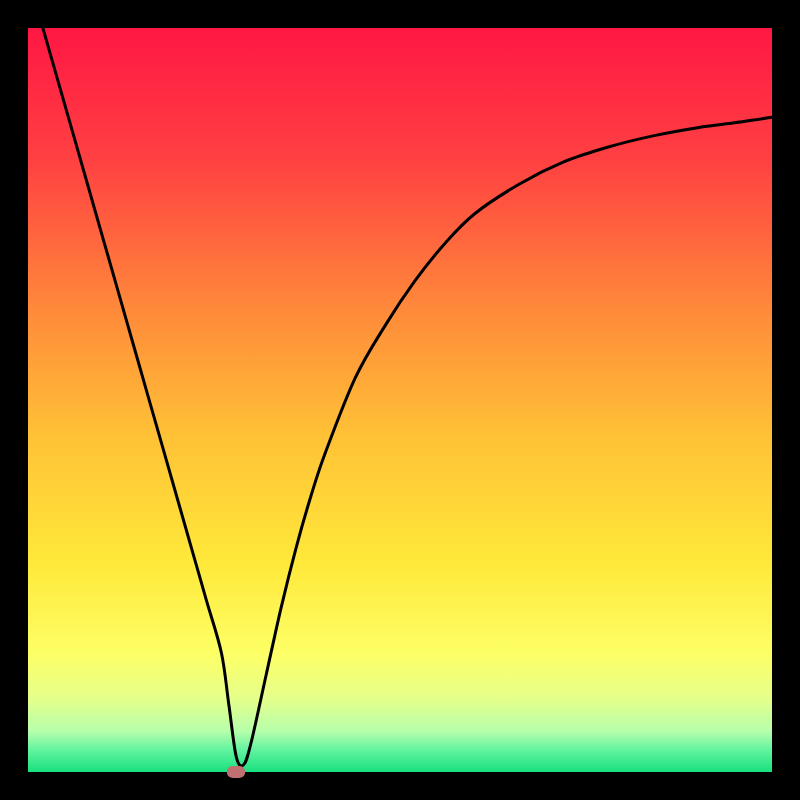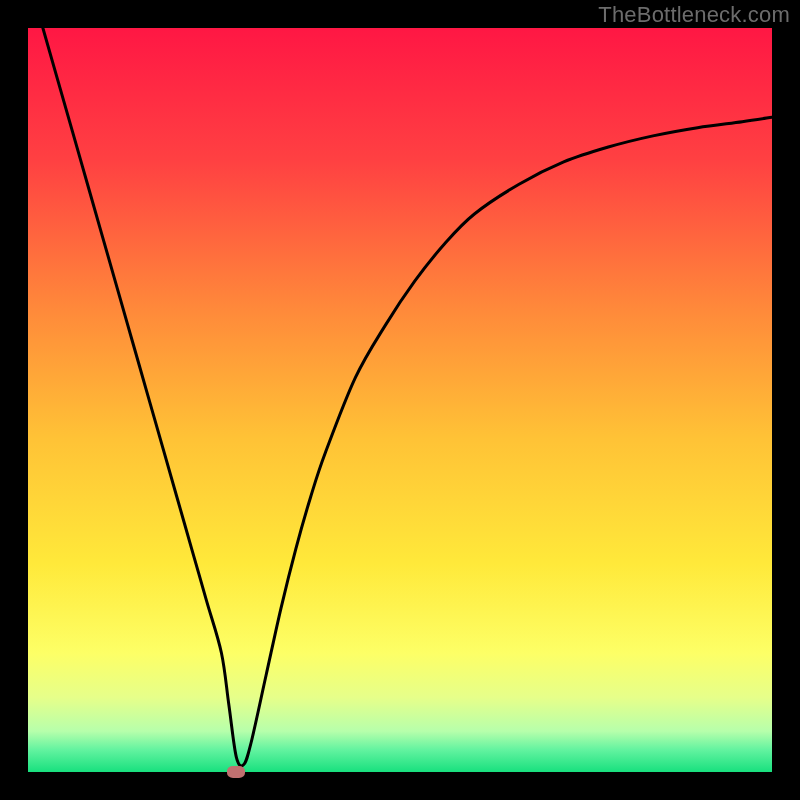--- a/index.html
+++ b/index.html
@@ -41,21 +41,20 @@
     background: #c07070;
     border-radius: 6px / 5px;
     transform: translate(-50%, -50%);
     z-index: 3;
   }
 </style>
 </head>
 <body>
 
 <div class="frame">
-  <div class="watermark">TheBottleneck.com</div>
 
   <svg class="plot" viewBox="0 0 744 744" preserveAspectRatio="none">
     <defs>
       <linearGradient id="bg-grad" x1="0" y1="0" x2="0" y2="1">
           <stop offset="0%" stop-color="#ff1744"></stop>
           <stop offset="18%" stop-color="#ff4142"></stop>
           <stop offset="38%" stop-color="#ff8a3a"></stop>
           <stop offset="55.00000000000001%" stop-color="#ffc236"></stop>
           <stop offset="72%" stop-color="#ffe93a"></stop>
           <stop offset="84%" stop-color="#fdff66"></stop>

